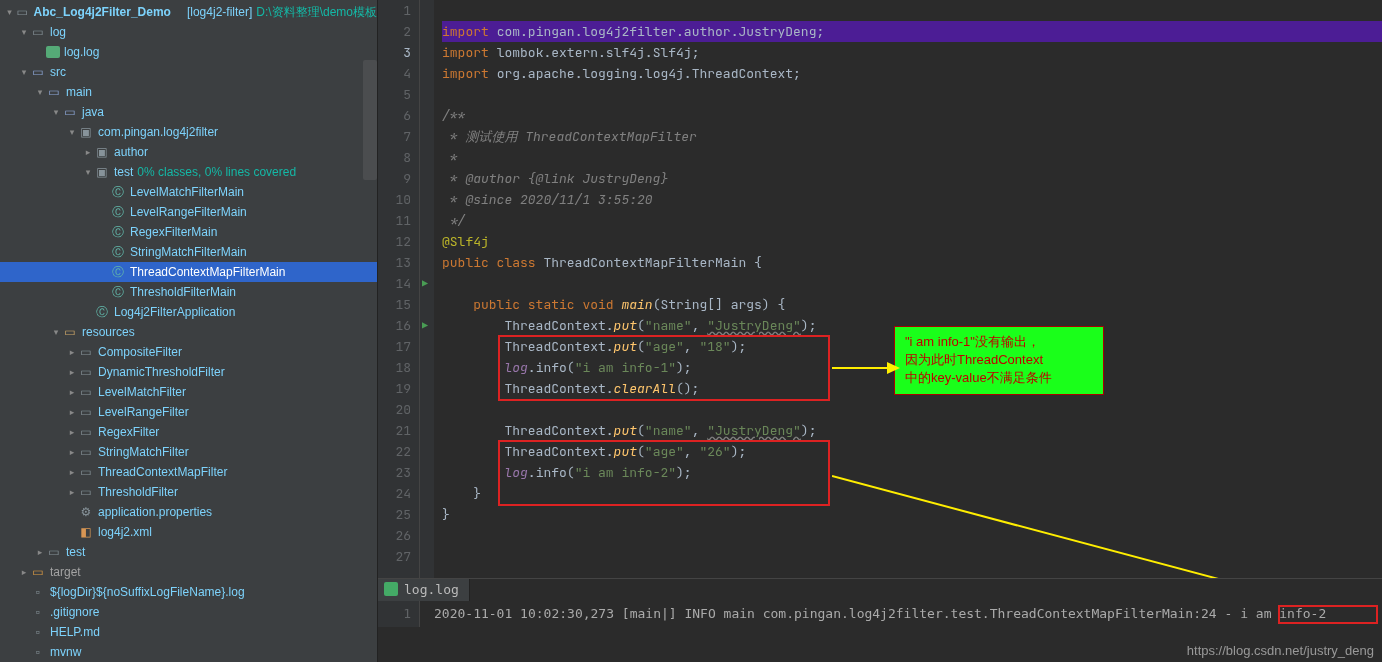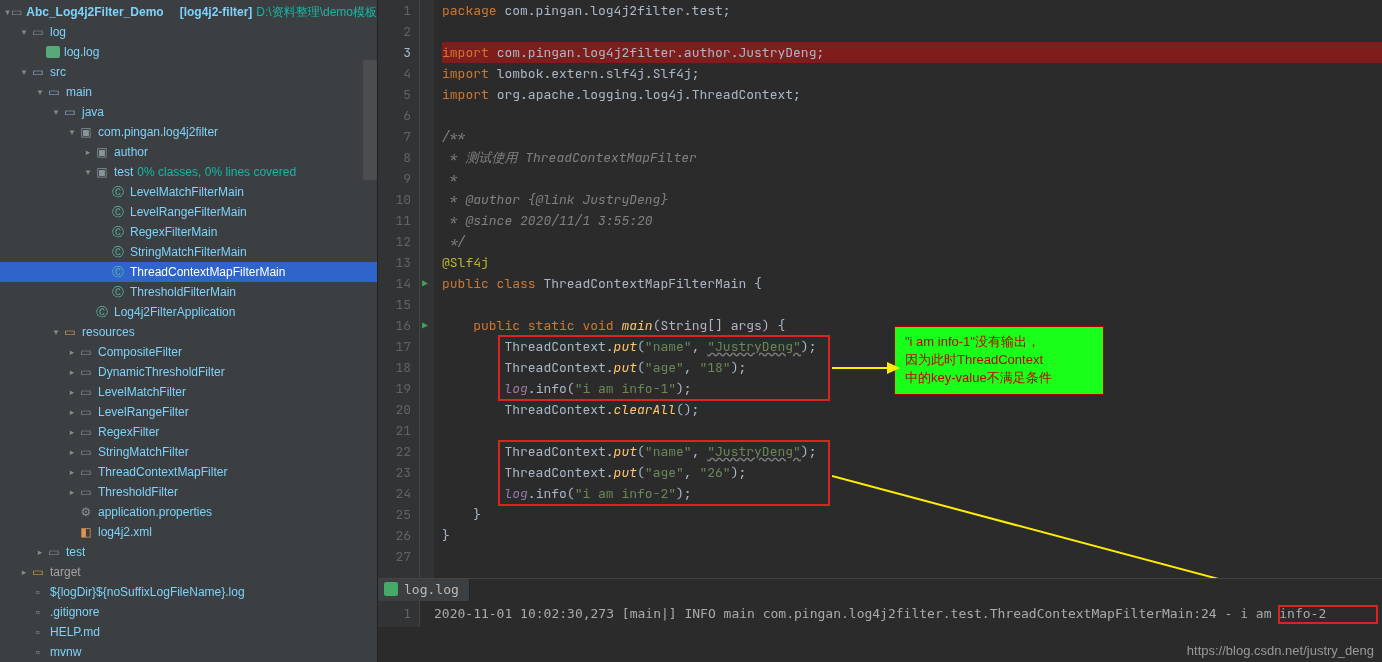--- a/index.html
+++ b/index.html
@@ -126,21 +126,21 @@
 </head>
 <body>
 
 <div class="sidebar">
   <div class="sidebar-scroll"></div>
   <div class="tree">
     <div class="tree-row" style="padding-left:4px">
       <span class="arrow">▾</span>
       <span class="icon ico-folder">▭</span>
       <span class="label" style="font-weight:bold">Abc_Log4j2Filter_Demo</span>
-      <span class="label" style="font-weight:bold;margin-left:16px">[log4j2-filter]</span>
+      <span class="label" style="font-weight:normal;margin-left:16px">[log4j2-filter]</span>
       <span class="suffix">D:\资料整理\demo模板</span>
     </div>
     <div class="tree-row" style="padding-left:18px">
         <span class="arrow">▾</span>
         <span class="icon ico-folder">▭</span>
         <span class="label">log</span>
       </div>
     <div class="tree-row" style="padding-left:46px">
         <span class="icon ico-file" style="background:#5a7;width:14px;height:12px;border-radius:2px"></span>
         <span class="label">log.log</span>
@@ -314,23 +314,22 @@
       <div class="ln">24</div>
       <div class="ln">25</div>
     <div class="ln">26</div>
       <div class="ln">27</div>
   </div>
   <div class="play-gutter">
     <span class="play-tri" style="top:277px">▶</span>
     <span class="play-tri" style="top:319px">▶</span>
   </div>
   <div class="code">
-    <div class="line"><span class="kw">package</span> <span>com.pingan.log4j2filter.test;</span></div>
-    <div class="line"></div>
-    <div class="line" style="background:#7f1d1d"><span class="kw">import</span> <span>com.pingan.log4j2filter.author.JustryDeng;</span></div>
+    <div class="line"></div>
+    <div class="line" style="background:#4c1d95"><span class="kw">import</span> <span>com.pingan.log4j2filter.author.JustryDeng;</span></div>
     <div class="line"><span class="kw">import</span> <span>lombok.extern.slf4j.Slf4j;</span></div>
     <div class="line"><span class="kw">import</span> <span>org.apache.logging.log4j.ThreadContext;</span></div>
     <div class="line"></div>
     <div class="line"><span class="com">/**</span></div>
     <div class="line"><span class="com"> * 测试使用 ThreadContextMapFilter</span></div>
     <div class="line"><span class="com"> *</span></div>
     <div class="line"><span class="com"> * @author {@link JustryDeng}</span></div>
     <div class="line"><span class="com"> * @since 2020/11/1 3:55:20</span></div>
     <div class="line"><span class="com"> */</span></div>
     <div class="line"><span class="ann">@Slf4j</span></div>

